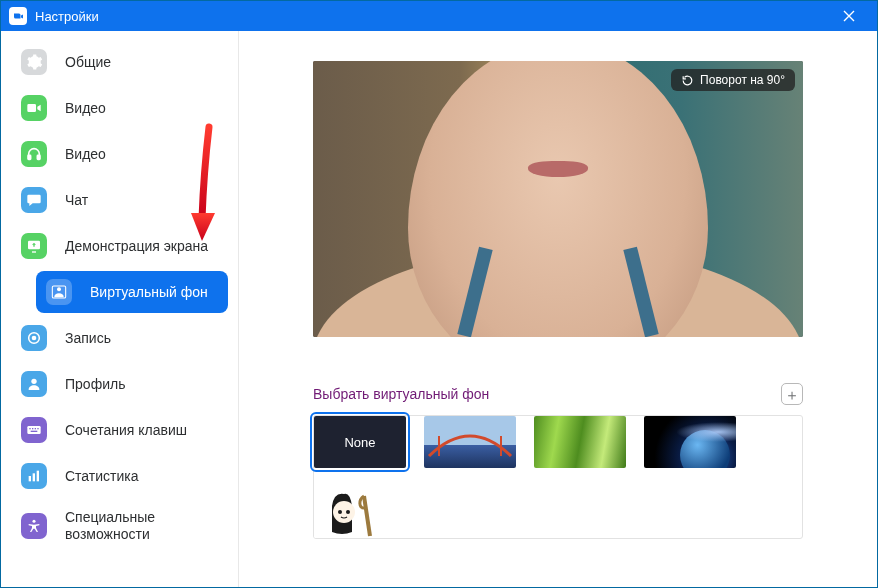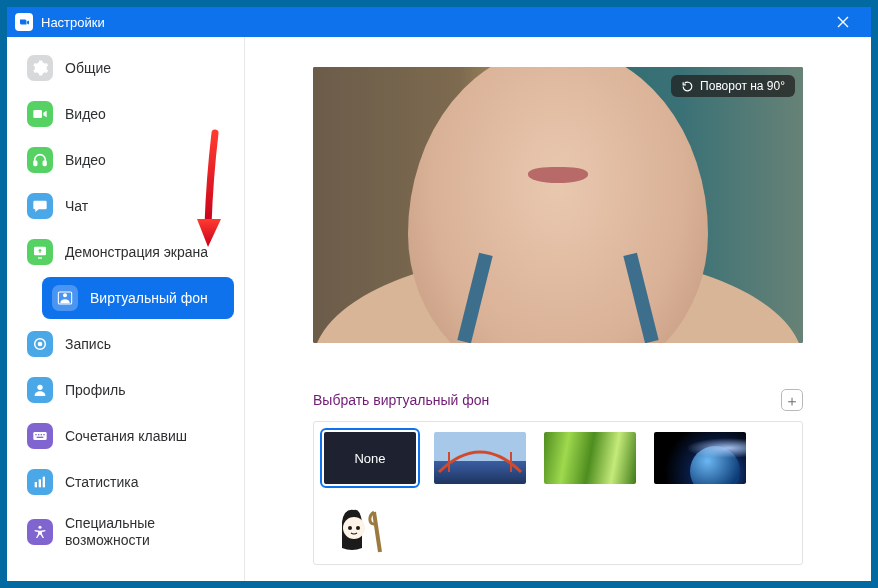--- a/index.html
+++ b/index.html
@@ -10,21 +10,21 @@
     background: #fff;
     width: 878px;
     height: 588px;
     overflow: hidden;
   }
   .window {
     width: 878px;
     height: 588px;
     display: flex;
     flex-direction: column;
-    border: 7px solid #0369a1;
+    border: 1px solid #0369a1;
   }
   .titlebar {
     height: 30px;
     background: #0e72ed;
     color: #fff;
     display: flex;
     align-items: center;
     padding: 0 8px;
     font-size: 13px;
   }
@@ -51,21 +51,21 @@
   .sidebar {
     width: 238px;
     border-right: 1px solid #e8e8e8;
     padding: 10px 10px;
     overflow-y: auto;
     position: relative;
   }
   .nav-item {
     display: flex;
     align-items: center;
-    gap: 12px;
+    gap: 18px;
     padding: 8px 10px;
     border-radius: 8px;
     cursor: pointer;
     color: #2d2f31;
     margin-bottom: 4px;
     min-height: 38px;
   }
   .nav-item .icon-wrap {
     width: 26px; height: 26px;
     border-radius: 7px;
@@ -127,21 +127,21 @@
     color: #6c6e70;
     cursor: pointer;
     font-size: 15px;
     line-height: 1;
   }
   .thumbs-box {
     width: 490px;
     margin: 10px auto 0;
     border: 1px solid #e2e2e2;
     border-radius: 3px;
-    padding: 10px;
+    padding: 0;
   }
   .thumbs {
     display: flex;
     flex-wrap: wrap;
     gap: 18px;
   }
   .thumb {
     width: 92px; height: 52px;
     border-radius: 2px;
     cursor: pointer;

